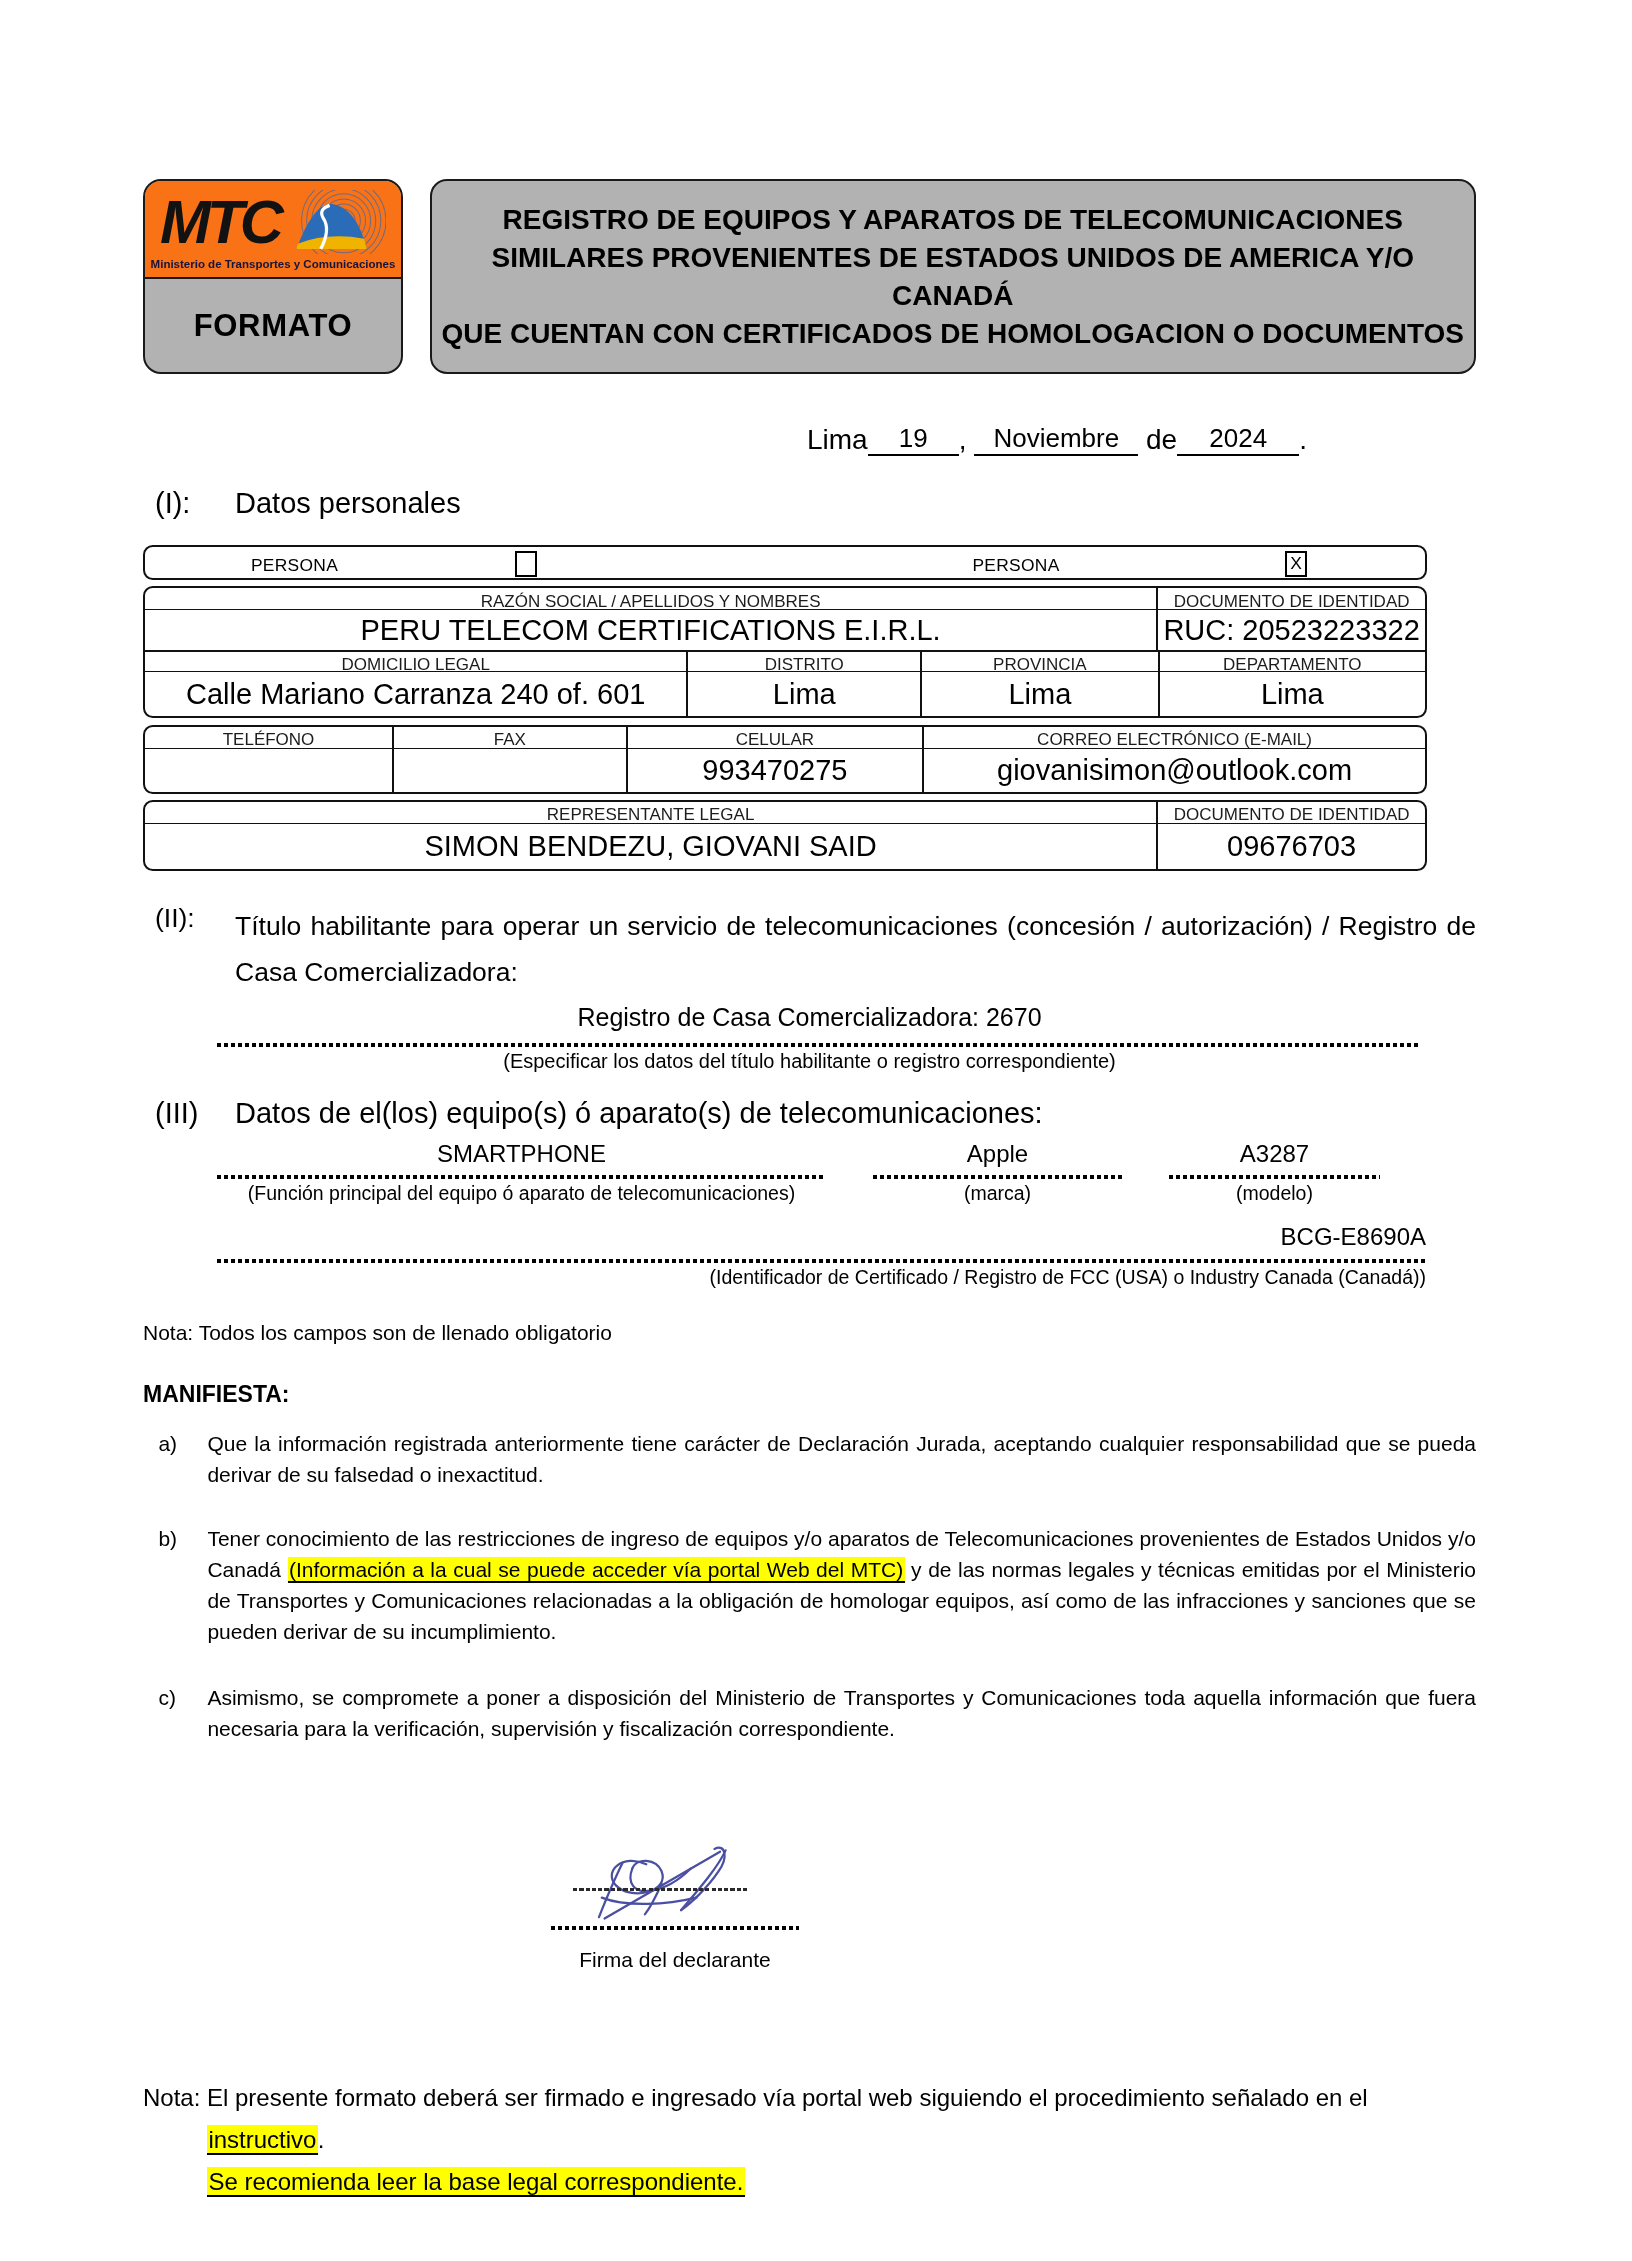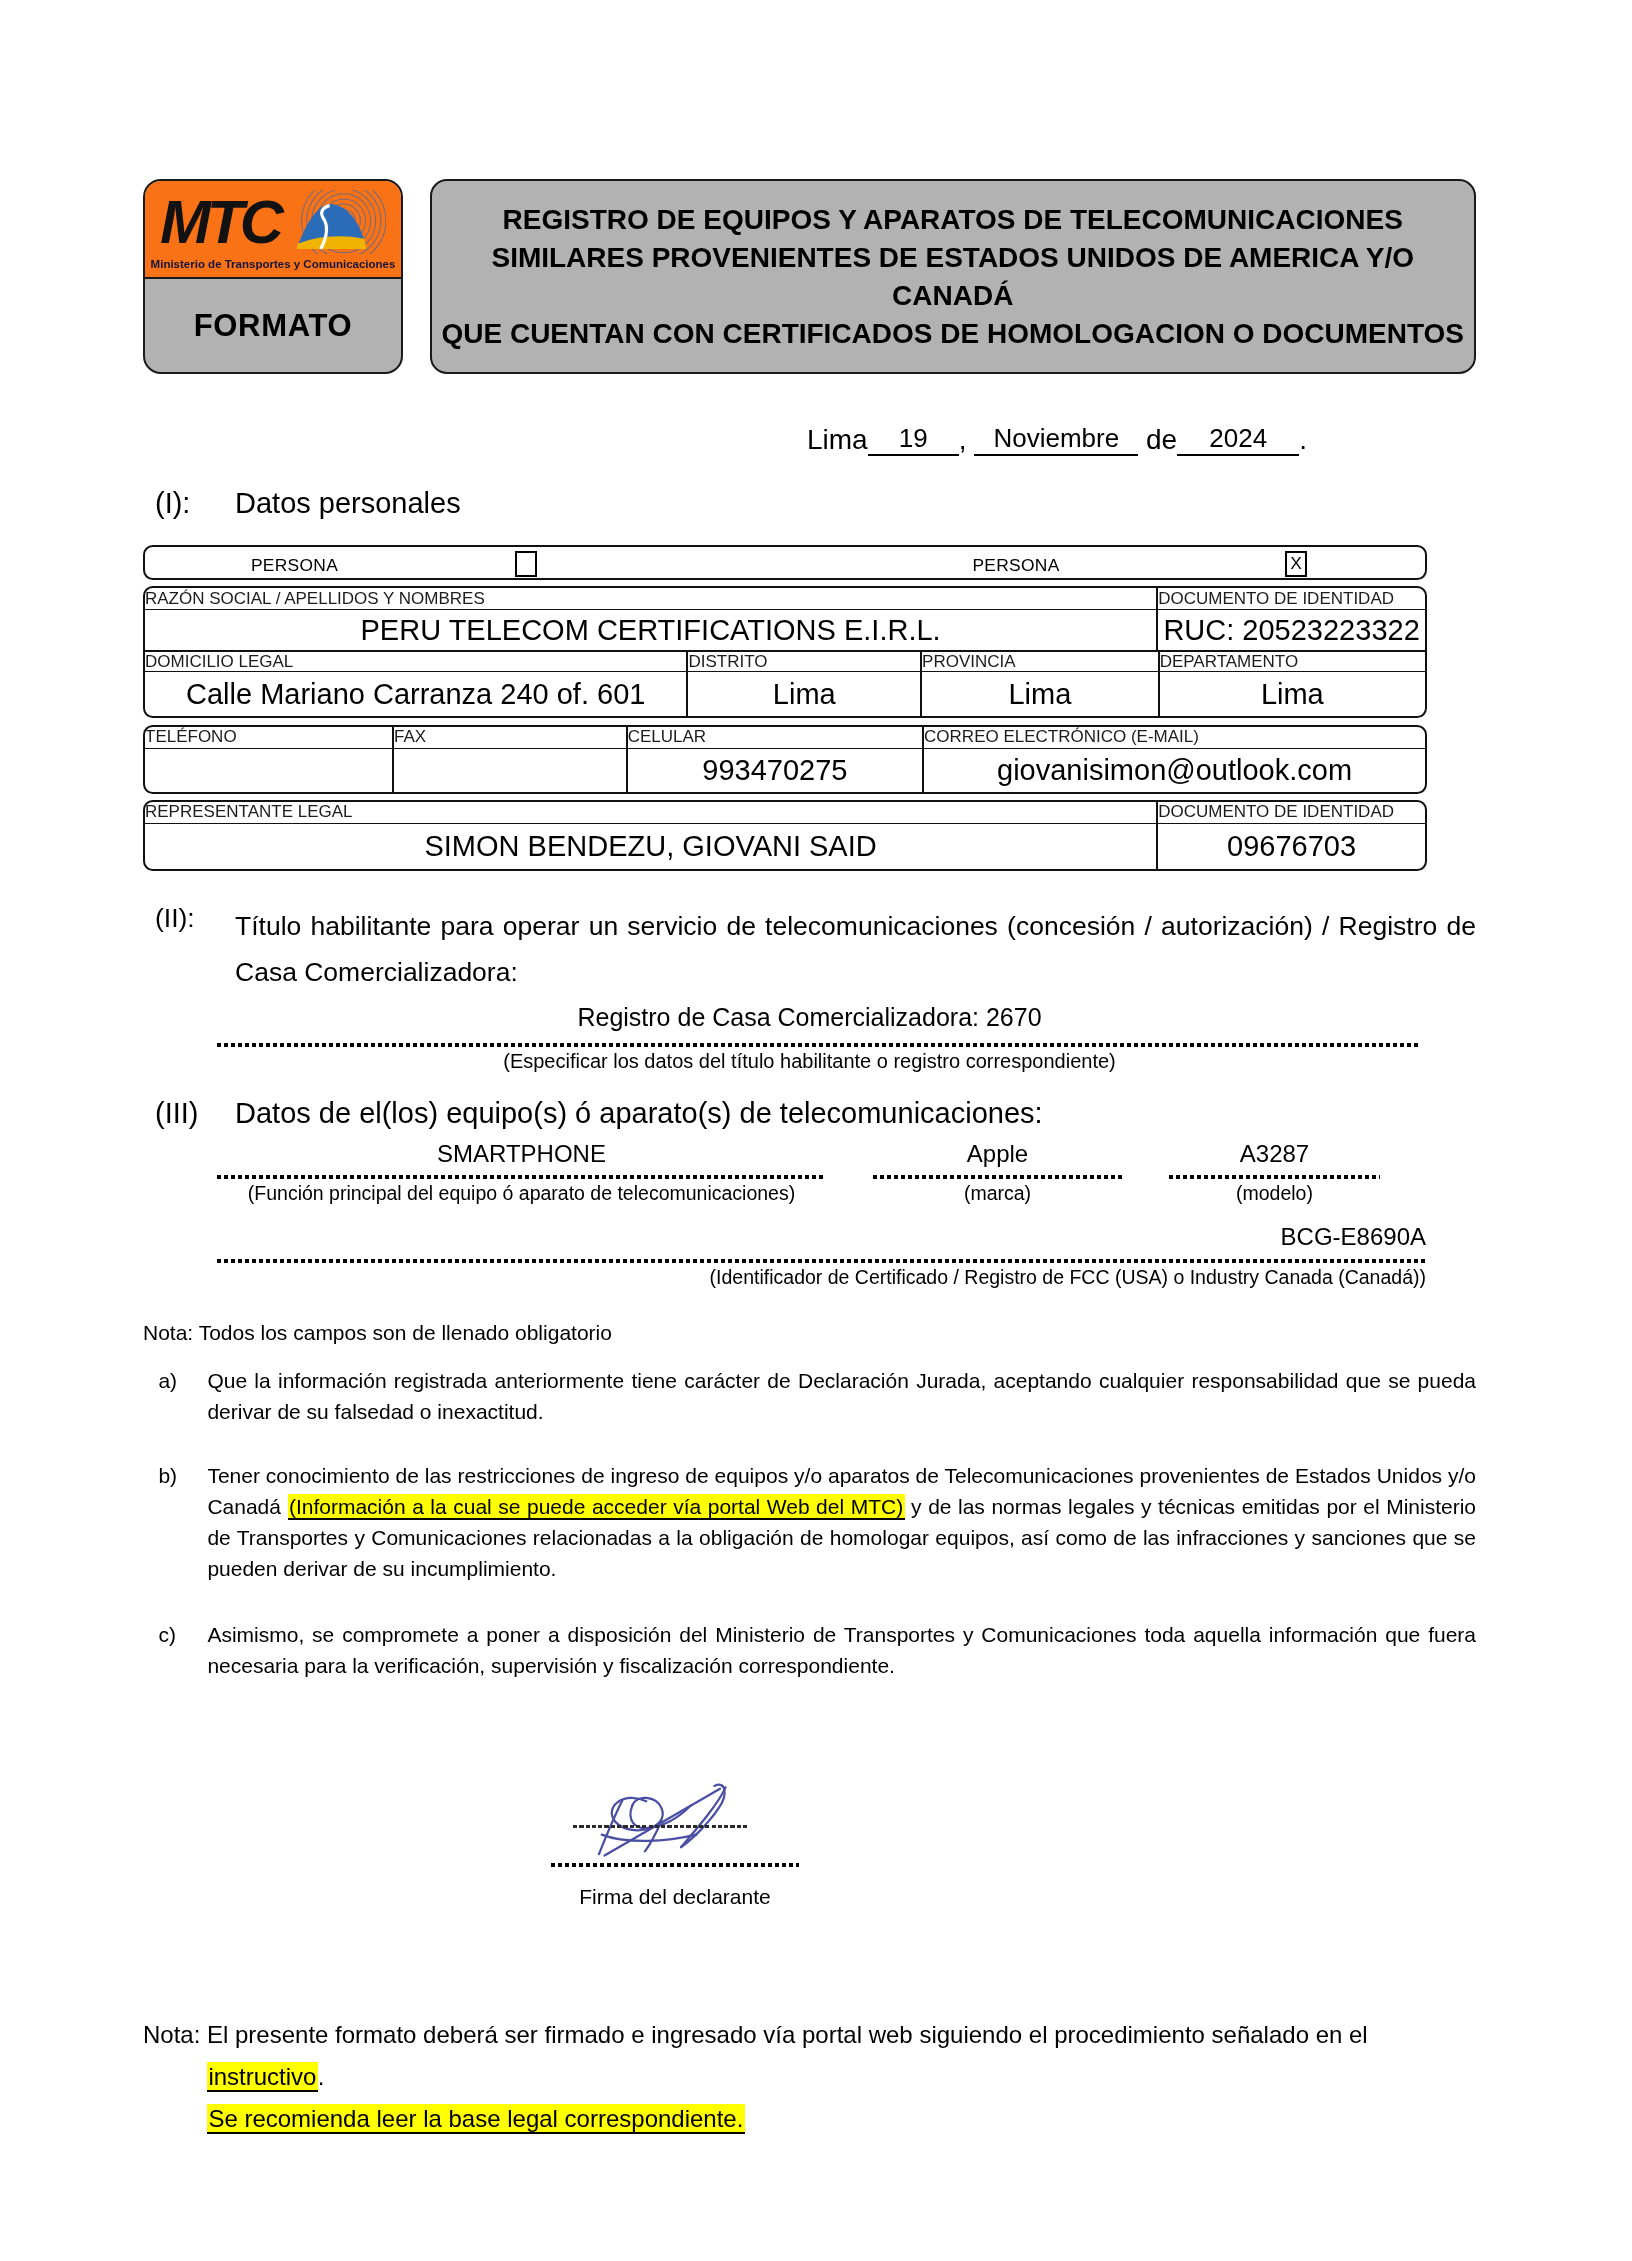--- a/index.html
+++ b/index.html
@@ -62,21 +62,21 @@
   .tb1 { height:35px; position:relative; }
   .tb1 .plabel { position:absolute; top:8.4px; font-size:17.4px; letter-spacing:0.3px; }
   .pn-label { left:66px; width:167px; text-align:center; }
   .pj-label { left:801px; width:140px; text-align:center; }
   .checkbox {
     position:absolute; top:3.5px; width:22px; height:26.5px; border:2.1px solid #000;
     display:flex; align-items:center; justify-content:center; font-size:17.4px;
   }
   .cb1 { left:370px; } .cb2 { left:1140px; }
   .hdr-row { display:flex; align-items:center; height:21px; font-size:17px; color:#1c1c1c; }
-  .hdr-row > div { text-align:left; padding-top:0; }
+  .hdr-row > div { text-align:center; padding-top:6px; }
   .val-row { display:flex; align-items:center; font-size:29px; }
   .val-row > div { text-align:center; }
   .vdiv { border-left:2.1px solid #111; align-self:stretch; }
   .hline { border-top:2.1px solid #111; }
   .thin-line { border-top:1.4px solid #111; }
   .c79 { width:79%; } .c21 { width:21%; flex:1; }
   .c42 { width:42.3%; } .c18a { width:18.1%; } .c18b { width:18.4%; }
   .p19 { width:19.3%; } .p18 { width:18.1%; } .p23 { width:23%; } .p40 { flex:1; }
   .vh66 { height:41px; } .vh62 { height:45px; } .vh58 { height:44px; } .vh64 { height:46px; }
 
@@ -289,20 +289,21 @@
   </div>
 
   <div class="cert-block">
     <div>BCG-E8690A</div>
     <div class="dash"></div>
     <div class="eq-cap">(Identificador de Certificado / Registro de FCC (USA) o Industry Canada (Canadá))</div>
   </div>
 
   <div class="note1">Nota: Todos los campos son de llenado obligatorio</div>
 
+  <div class="manifiesta">MANIFIESTA:</div>
 
   <div class="para pa">
     <span class="para-letter">a)</span>
     <span class="para-body">Que la información registrada anteriormente tiene carácter de Declaración Jurada, aceptando cualquier responsabilidad que se pueda derivar de su falsedad o inexactitud.</span>
   </div>
 
   <div class="para pb">
     <span class="para-letter">b)</span>
     <span class="para-body"><span>Tener conocimiento de las restricciones de ingreso de equipos y/o aparatos de Telecomunicaciones provenientes de Estados Unidos y/o Canadá </span><span class="hl">(Información a la cual se puede acceder vía portal Web del MTC)</span><span> y de las normas legales y técnicas emitidas por el Ministerio de Transportes y Comunicaciones relacionadas a la obligación de homologar equipos, así como de las infracciones y sanciones que se pueden derivar de su incumplimiento.</span></span>
   </div>

